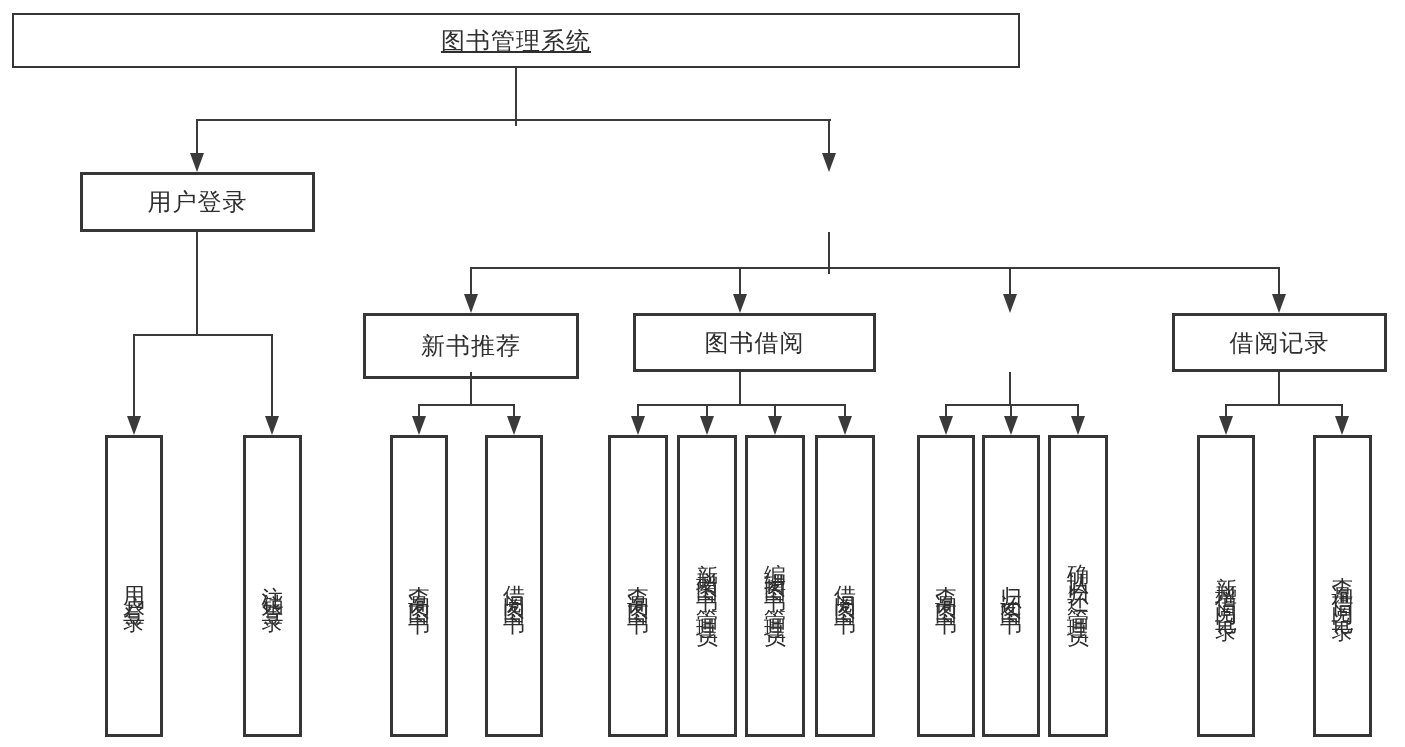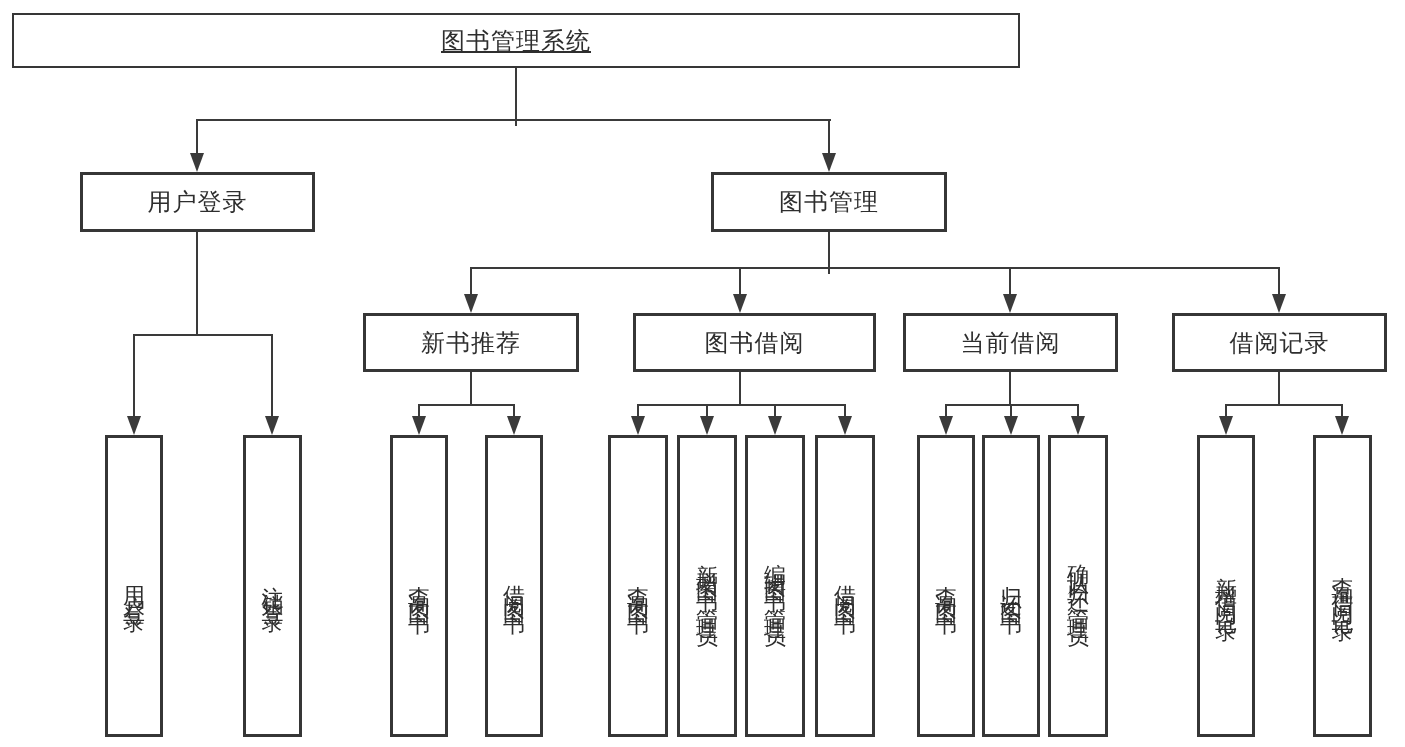--- a/index.html
+++ b/index.html
@@ -51,27 +51,25 @@
 </style>
 </head>
 <body>
 
 <div id="stage">
 
   <div class="box root" style="left:12px;top:13px;width:1008px;height:55px;">图书管理系统</div>
 
   <div class="box" style="left:80px;top:172px;width:235px;height:60px;">用户登录</div>
 
-  <div class="box" style="left:711px;top:172px;width:236px;height:60px;">图书管理</div>
 
-  <div class="box" style="left:363px;top:313px;width:216px;height:59px;">新书推荐</div>
+  <div class="box" style="left:363px;top:313px;width:216px;height:66px;">新书推荐</div>
 
   <div class="box" style="left:633px;top:313px;width:243px;height:59px;">图书借阅</div>
 
-  <div class="box" style="left:903px;top:313px;width:215px;height:59px;">当前借阅</div>
 
   <div class="box" style="left:1172px;top:313px;width:215px;height:59px;">借阅记录</div>
 
   <div class="box leaf" style="left:105px;top:435px;width:58px;height:302px;">
     <span>用户登录</span>
   </div>
   <div class="box leaf" style="left:243px;top:435px;width:59px;height:302px;">
     <span>注销登录</span>
   </div>
 

